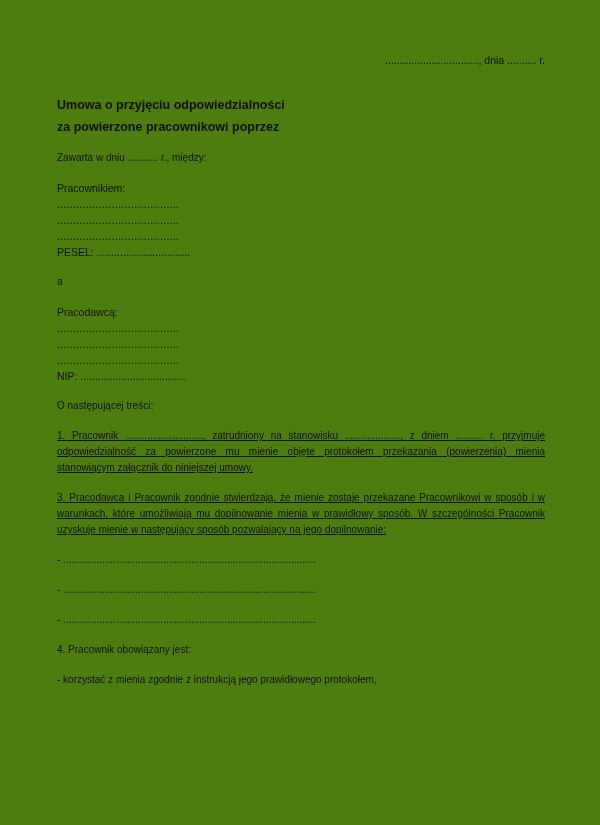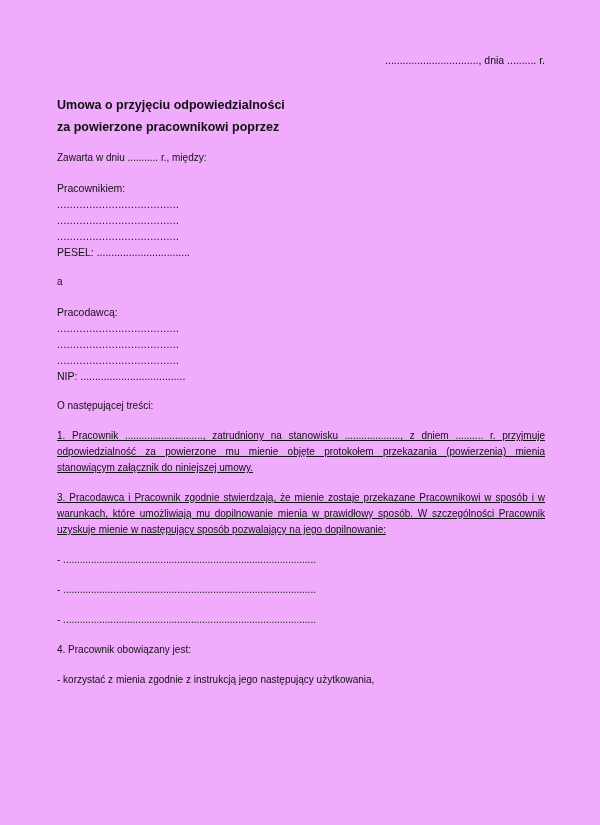--- a/index.html
+++ b/index.html
@@ -12,21 +12,21 @@
     height: 825px;
     overflow: hidden;
     font-family: "Liberation Sans", "DejaVu Sans", sans-serif;
     color: #111111;
   }
   .page {
     box-sizing: border-box;
     width: 600px;
     height: 825px;
     padding: 52px 55px 0 57px;
-    background: #f0abfc;
+    background: #4d7c0f;
   }
   .line {
     font-size: 10.5px;
     line-height: 16px;
     white-space: nowrap;
   }
   .date-line {
     text-align: right;
     margin-bottom: 26px;
   }
@@ -94,16 +94,16 @@
 
 
   <p class="para justify">3. Pracodawca i Pracownik zgodnie stwierdzają, że mienie zostaje przekazane Pracownikowi w sposób i w warunkach, które umożliwiają mu dopilnowanie mienia w prawidłowy sposób. W szczególności Pracownik uzyskuje mienie w następujący sposób pozwalający na jego dopilnowanie:</p>
 
   <p class="para">- ...........................................................................................</p>
   <p class="para">- ...........................................................................................</p>
   <p class="para">- ...........................................................................................</p>
 
   <p class="para">4. Pracownik obowiązany jest:</p>
 
-  <p class="para">- korzystać z mienia zgodnie z instrukcją jego następujący użytkowania,</p>
+  <p class="para">- korzystać z mienia zgodnie z instrukcją jego prawidłowego protokołem,</p>
 
 
 </div>
 
 </body></html>

